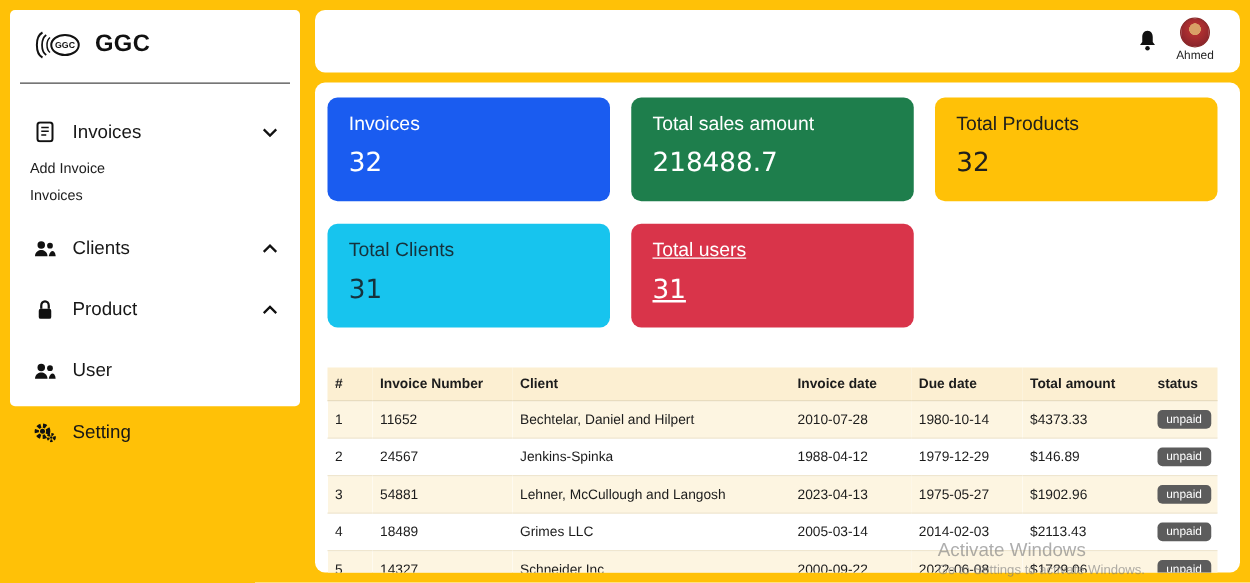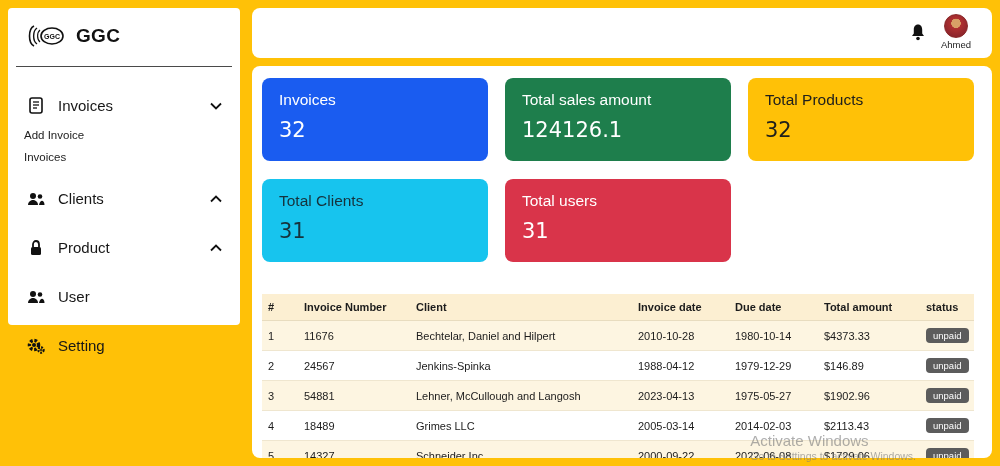--- a/index.html
+++ b/index.html
@@ -29,21 +29,21 @@
 
   
   .main{position:absolute;left:252px;top:66px;width:740px;height:392px;background:#ffffff;border-radius:8px;overflow:hidden;}
   .card{position:absolute;width:226px;height:83px;border-radius:8px;padding:13px 17px;box-sizing:border-box;}
   .card .card-label{font-size:15.5px;font-weight:500;}
   .card .card-value{font-size:21px;margin-top:9px;font-family:"DejaVu Sans",sans-serif;}
   .card-1{left:10px;top:12px;}
   .card-2{left:253px;top:12px;}
   .card-3{left:496px;top:12px;}
   .card-4{left:10px;top:113px;}
-  .card-5{left:253px;top:113px;}
+  .card-5{left:253px;top:113px;text-decoration:underline;}
 
   
   .invoice-table{position:absolute;left:10px;top:228px;width:712px;border-collapse:collapse;table-layout:fixed;font-size:11px;color:#1c1c1c;}
   .invoice-table col.c0{width:36px;}  .invoice-table col.c1{width:112px;}
   .invoice-table col.c2{width:222px;} .invoice-table col.c3{width:97px;}
   .invoice-table col.c4{width:89px;}  .invoice-table col.c5{width:102px;}
   .invoice-table col.c6{width:54px;}
   .invoice-table th{font-weight:700;text-align:left;padding:7px 6px;background:#fcefd2;border-bottom:1px solid #e8dcbf;}
   .invoice-table td{padding:7px 6px;border-bottom:1px solid #efe6cf;white-space:nowrap;overflow:hidden;}
   .invoice-table tr.row-odd td{background:#fdf5e1;}
@@ -173,21 +173,21 @@
 
 <div class="main">
 
   <div class="card card-1" style="background: rgb(26, 92, 240); color: rgb(255, 255, 255);">
     <div class="card-label">Invoices</div>
     <div class="card-value">32</div>
   </div>
 
   <div class="card card-2" style="background: rgb(30, 126, 76); color: rgb(255, 255, 255);">
     <div class="card-label">Total sales amount</div>
-    <div class="card-value">124126.1</div>
+    <div class="card-value">218488.7</div>
   </div>
 
   <div class="card card-3" style="background: rgb(255, 193, 7); color: rgb(32, 32, 28);">
     <div class="card-label">Total Products</div>
     <div class="card-value">32</div>
   </div>
 
   <div class="card card-4" style="background: rgb(23, 196, 238); color: rgb(22, 50, 60);">
     <div class="card-label">Total Clients</div>
     <div class="card-value">31</div>
@@ -215,23 +215,23 @@
         <th>Client</th>
         <th>Invoice date</th>
         <th>Due date</th>
         <th>Total amount</th>
         <th>status</th>
       </tr>
     </thead>
     <tbody>
       <tr class="row-odd">
         <td>1</td>
-        <td>11676</td>
+        <td>11652</td>
         <td>Bechtelar, Daniel and Hilpert</td>
-        <td>2010-10-28</td>
+        <td>2010-07-28</td>
         <td>1980-10-14</td>
         <td>$4373.33</td>
         <td><span class="badge" style="background: rgb(92, 92, 92);">unpaid</span></td>
       </tr>
       <tr class="row-even">
         <td>2</td>
         <td>24567</td>
         <td>Jenkins-Spinka</td>
         <td>1988-04-12</td>
         <td>1979-12-29</td>

